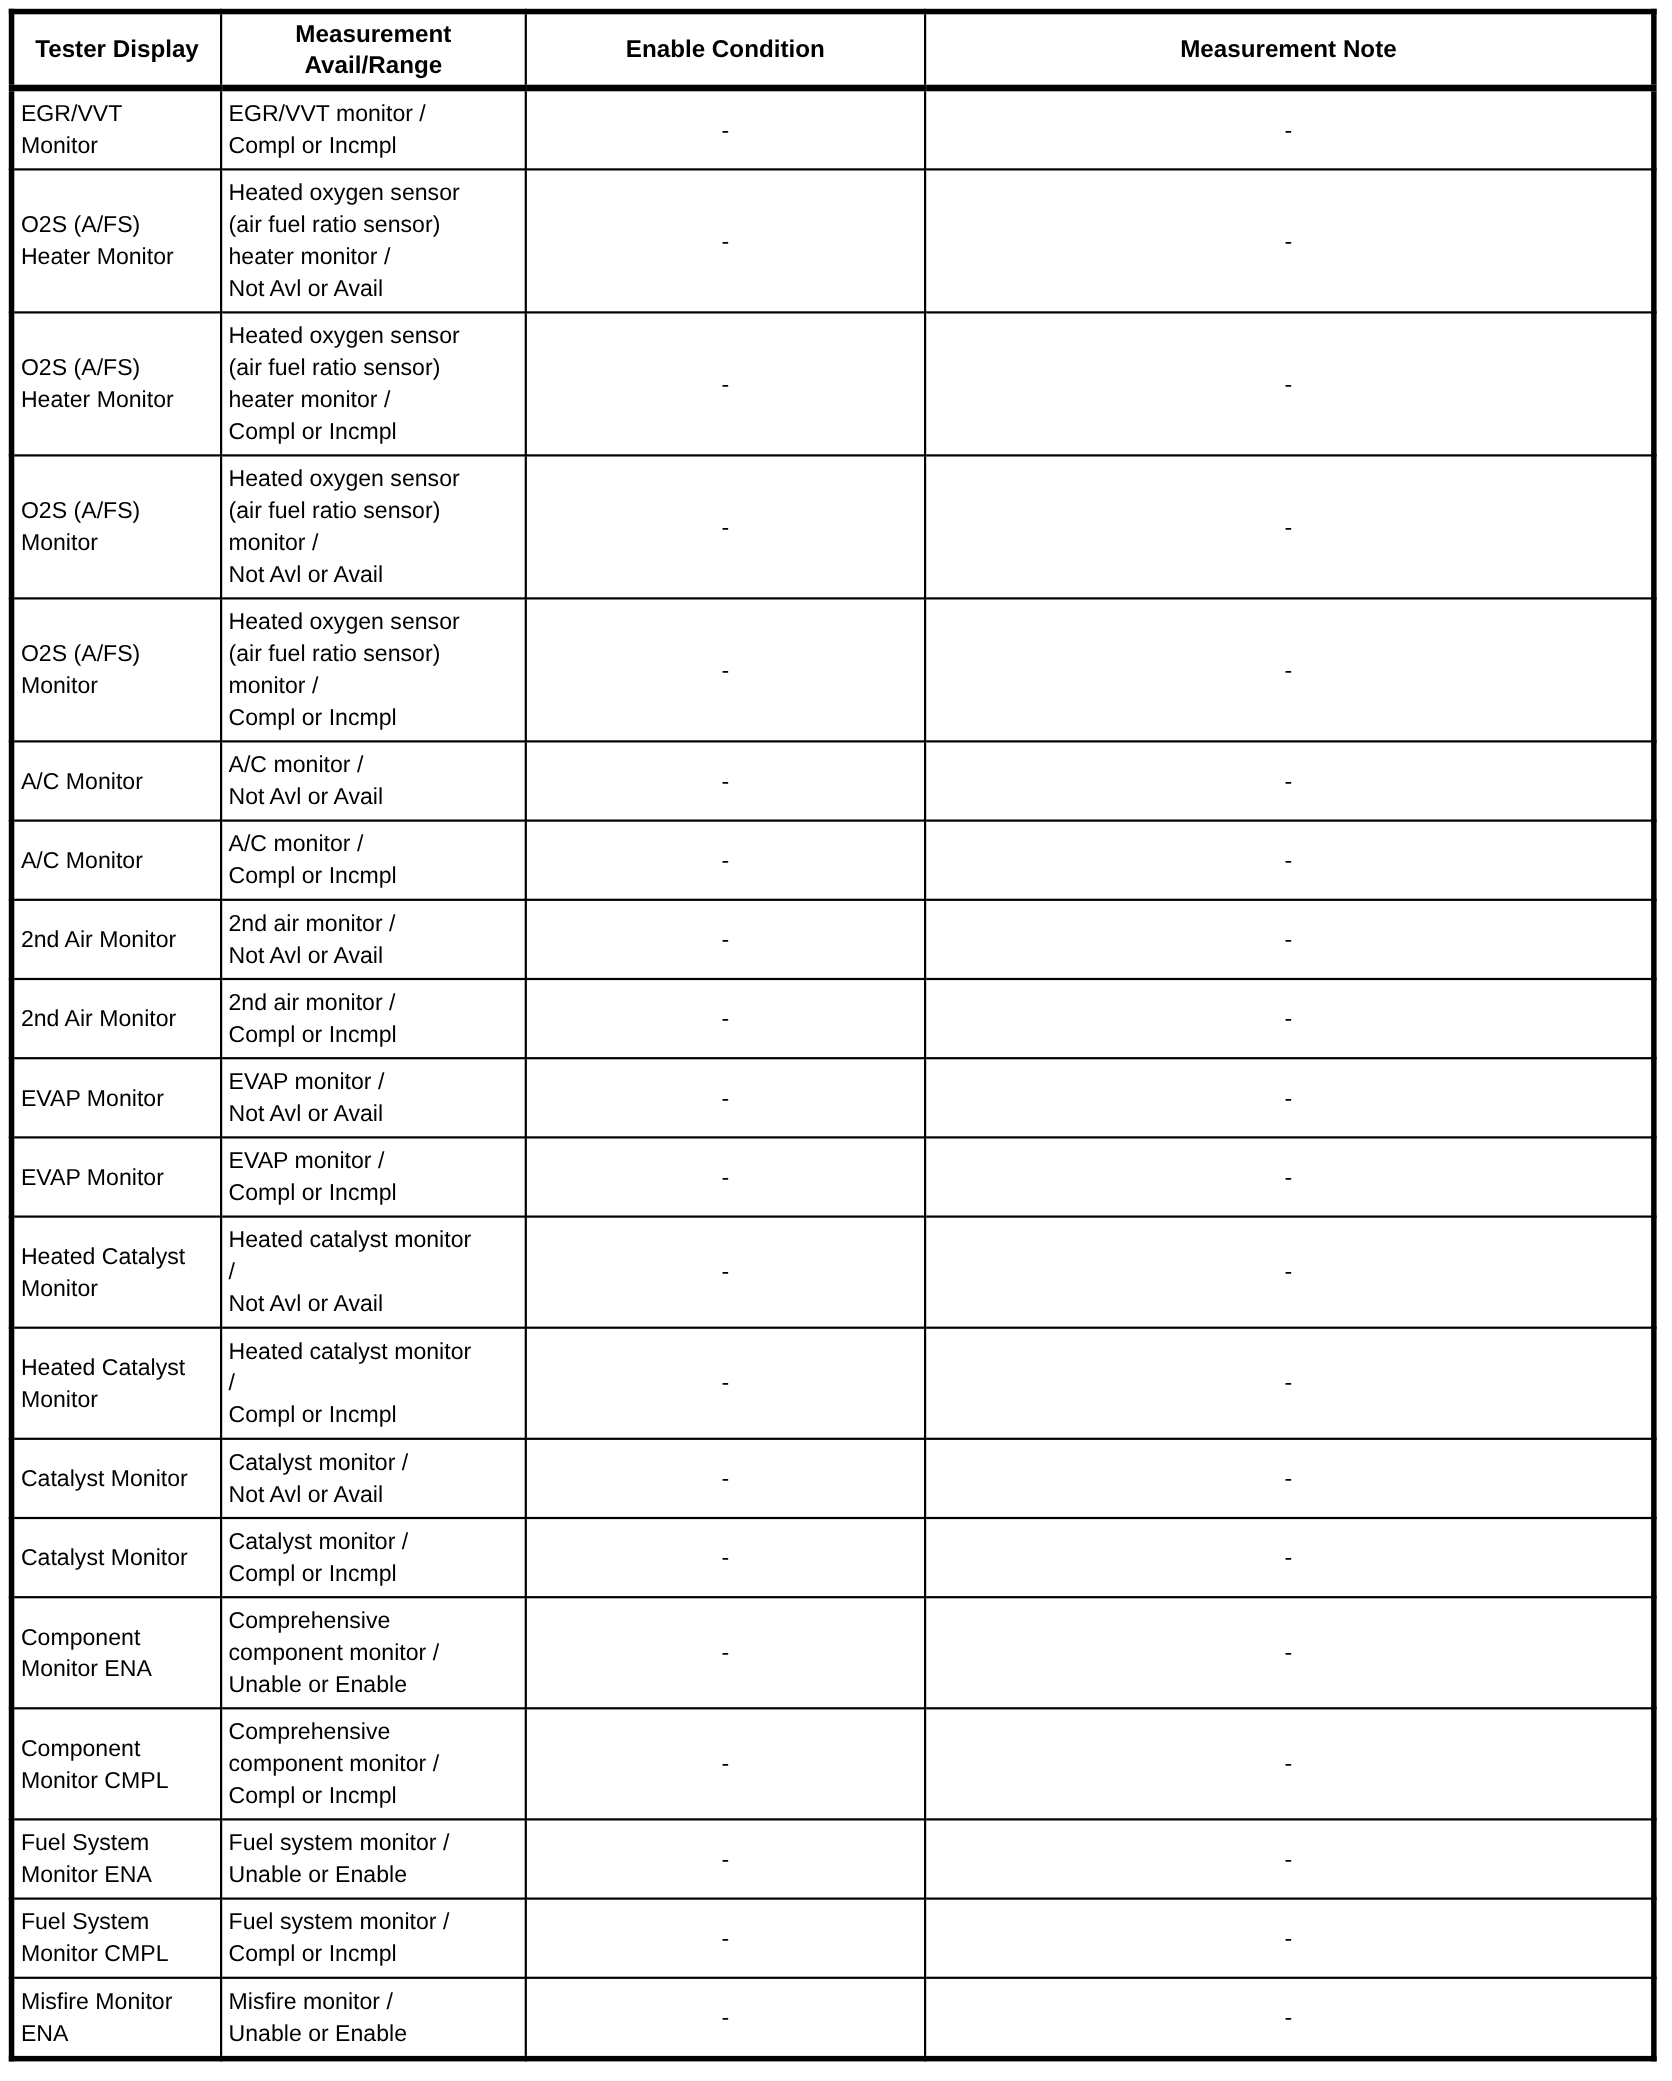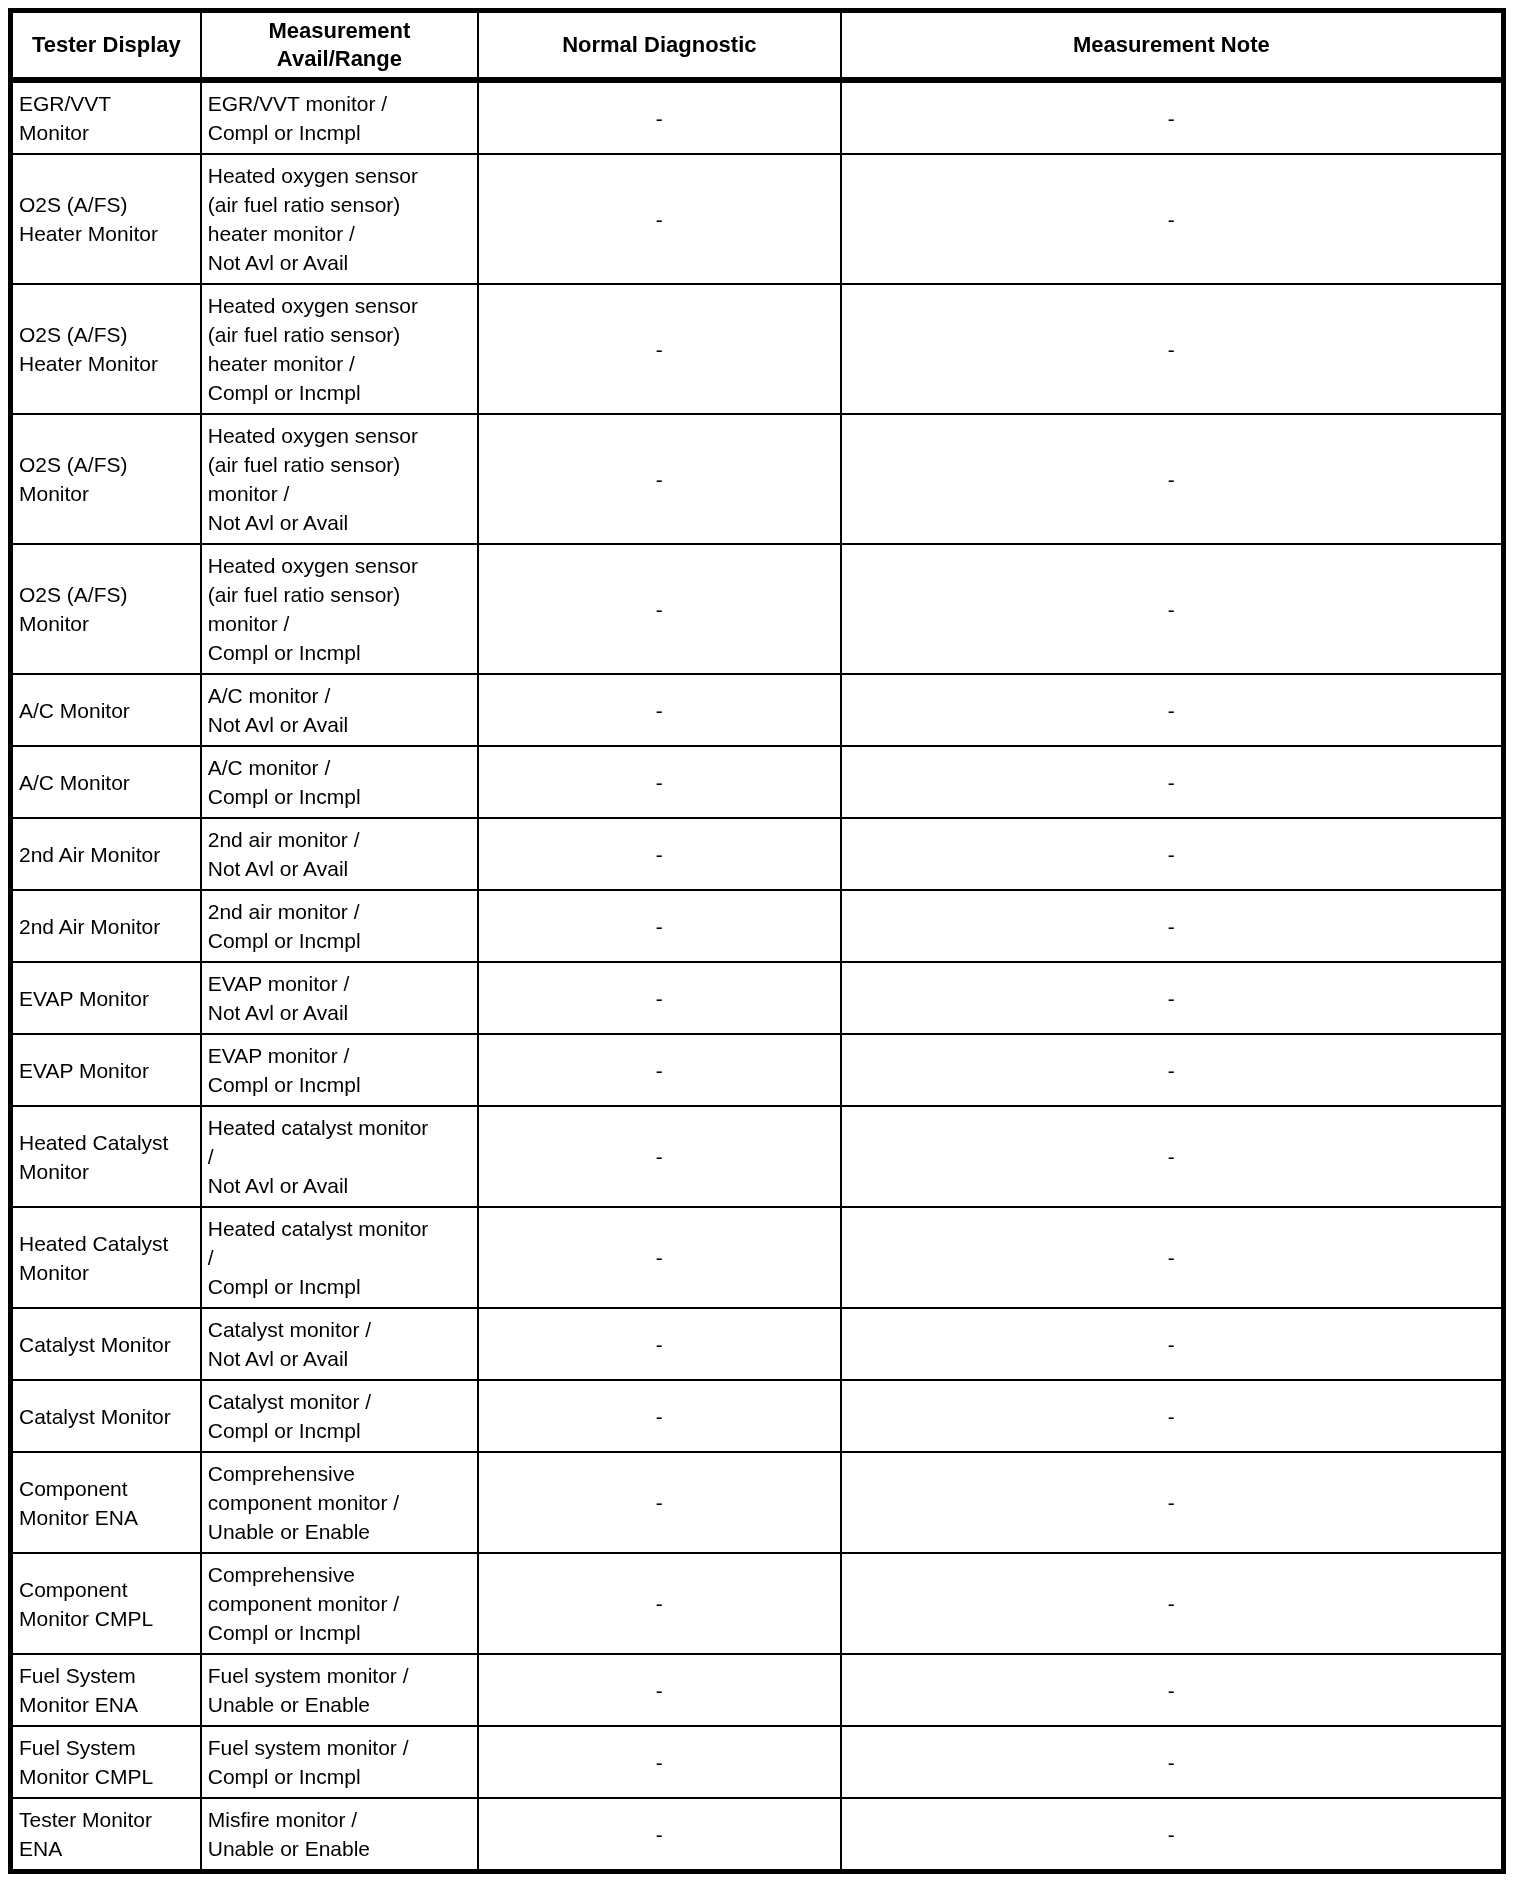--- a/index.html
+++ b/index.html
@@ -71,21 +71,21 @@
       <col class="c-tester">
       <col class="c-measure">
       <col class="c-normal">
       <col class="c-note">
     </colgroup>
     <thead>
       <tr>
         <th>Tester Display</th>
         <th>Measurement
 Avail/Range</th>
-        <th>Normal Diagnostic</th>
+        <th>Enable Condition</th>
         <th>Measurement Note</th>
       </tr>
     </thead>
     <tbody>
         <tr>
           <td class="tester">EGR/VVT
 Monitor</td>
           <td class="measurement">EGR/VVT monitor /
 Compl or Incmpl</td>
           <td class="normal">-</td>
@@ -233,21 +233,21 @@
         </tr>
         <tr>
           <td class="tester">Fuel System
 Monitor CMPL</td>
           <td class="measurement">Fuel system monitor /
 Compl or Incmpl</td>
           <td class="normal">-</td>
           <td class="note">-</td>
         </tr>
         <tr>
-          <td class="tester">Tester Monitor
+          <td class="tester">Misfire Monitor
 ENA</td>
           <td class="measurement">Misfire monitor /
 Unable or Enable</td>
           <td class="normal">-</td>
           <td class="note">-</td>
         </tr>
       </tbody>
   </table>
 </div>
 

